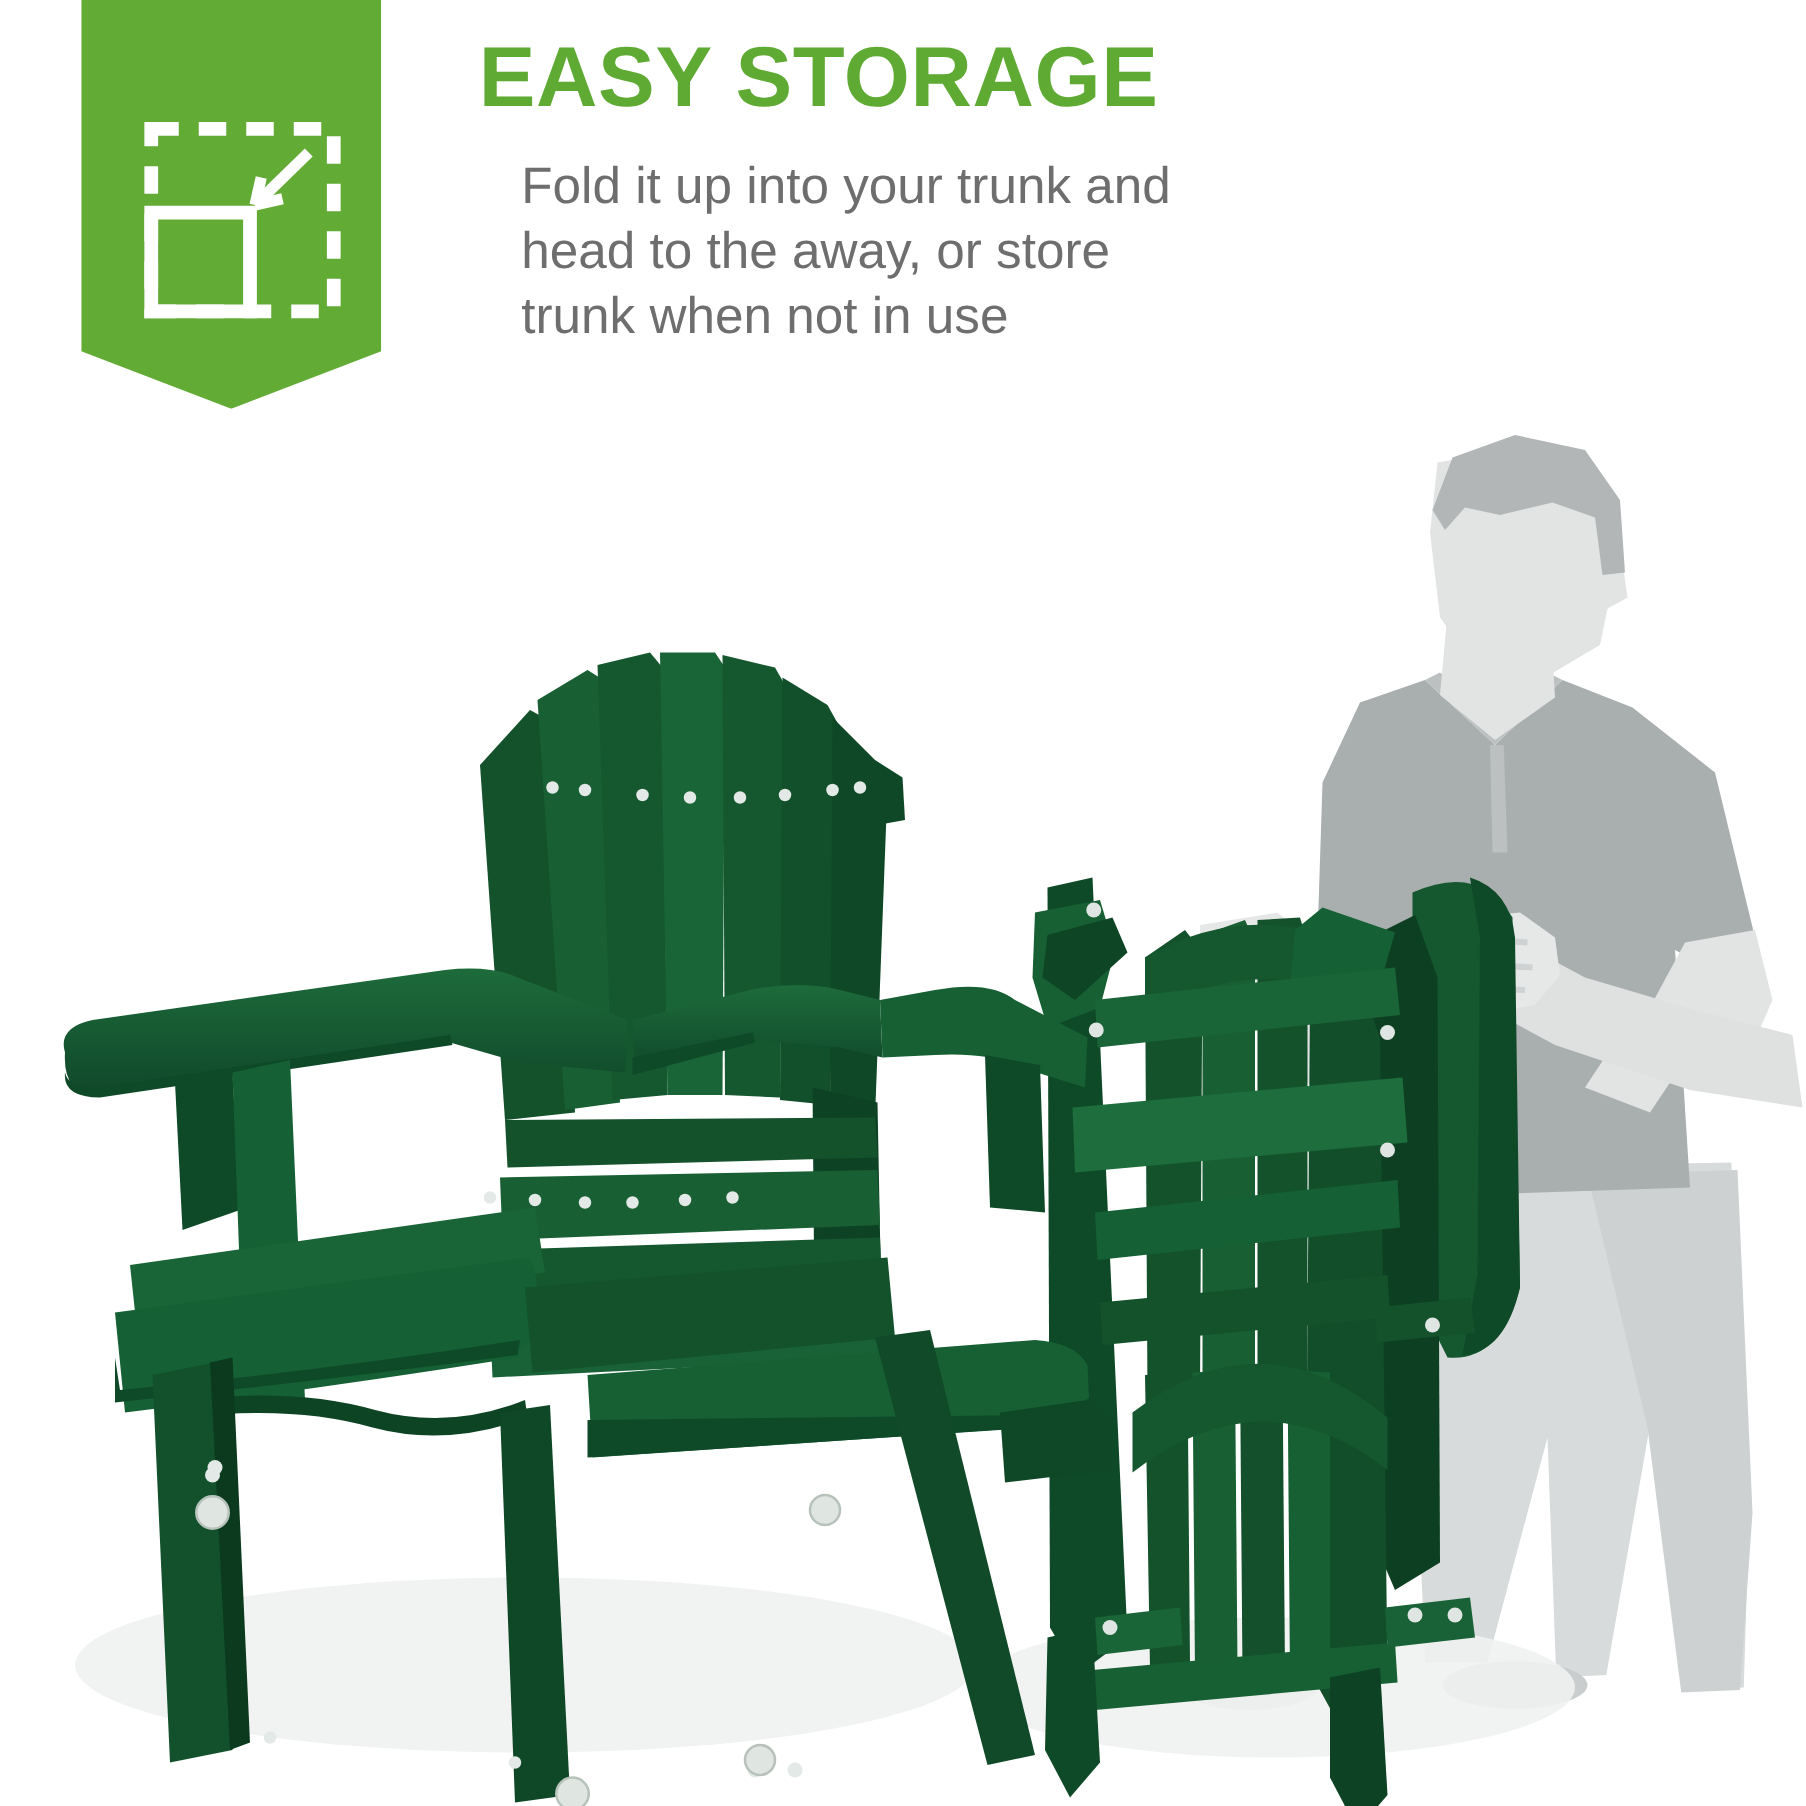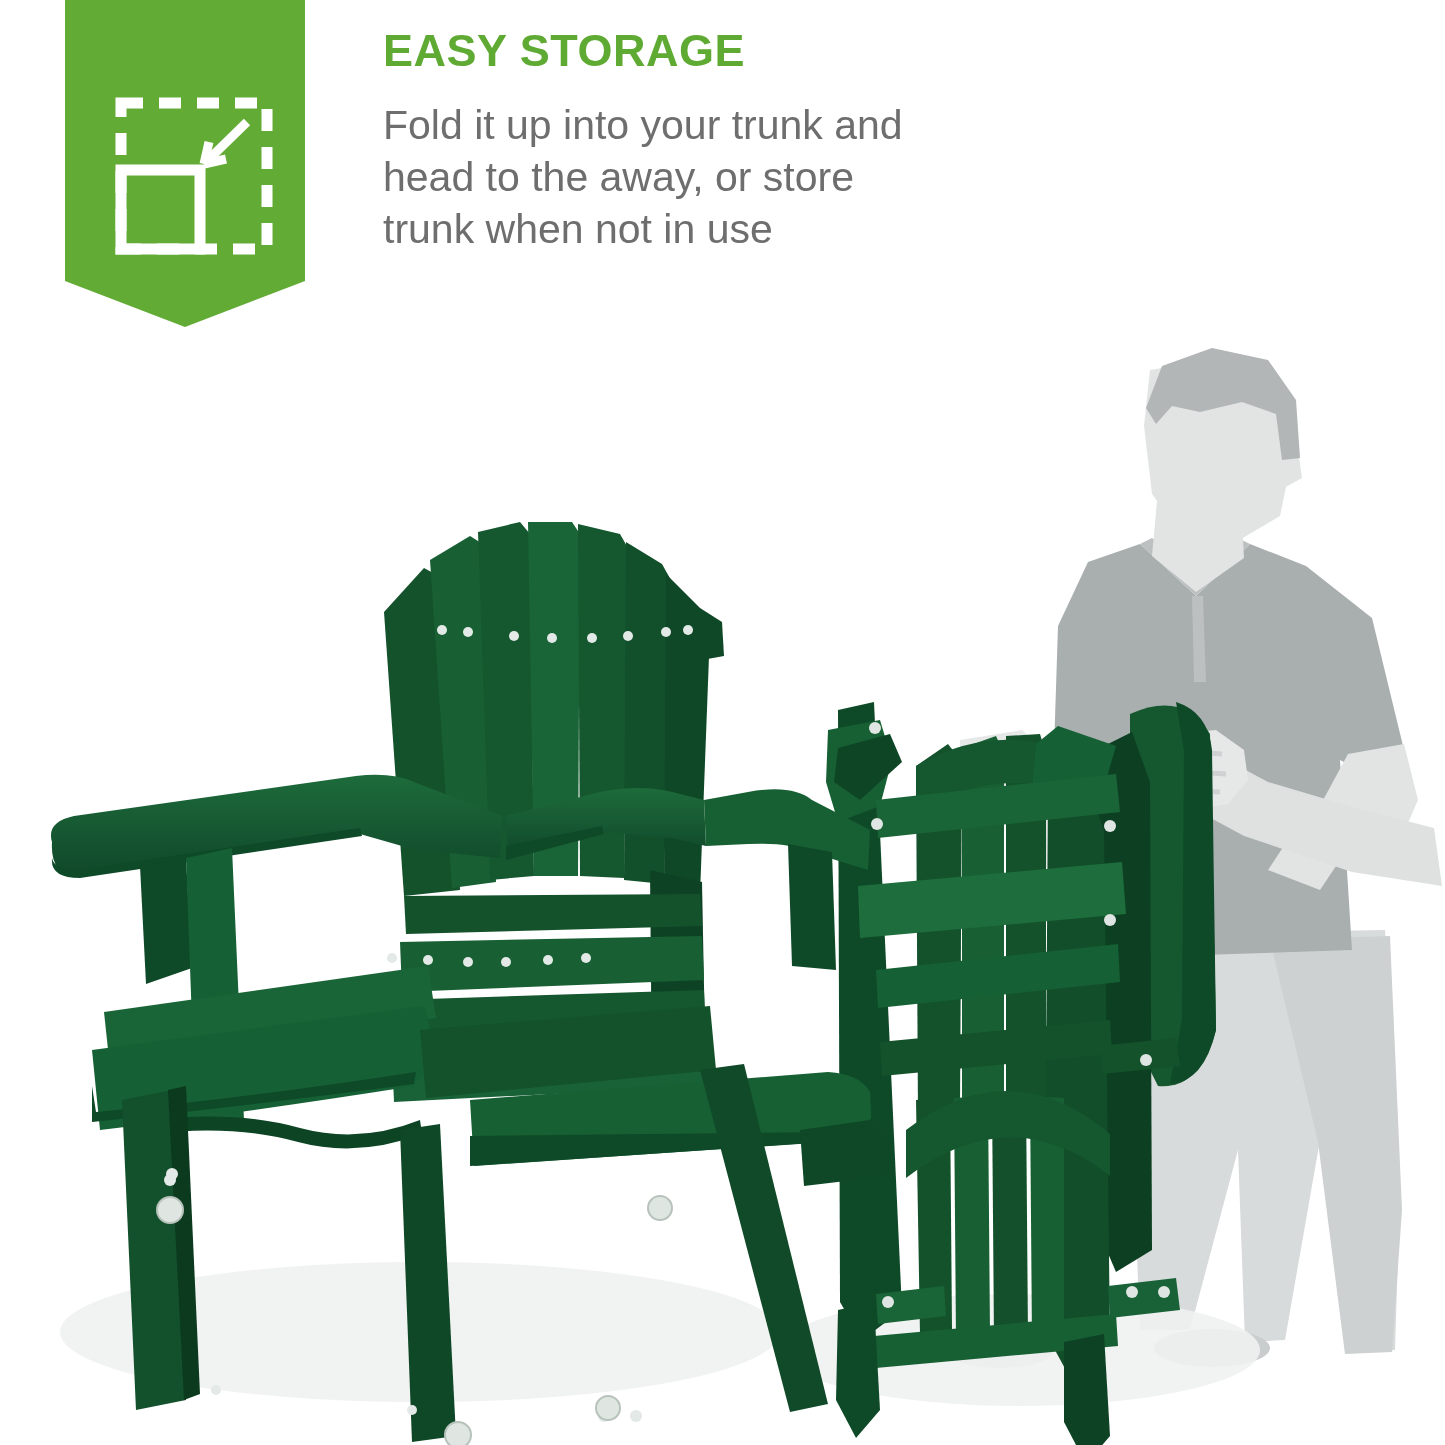--- a/index.html
+++ b/index.html
@@ -10,27 +10,27 @@
     overflow:hidden;
     position:relative;
   }
   #stage{position:absolute;inset:0;width:1445px;height:1445px;overflow:hidden;background:#fff;}
 
   
   .banner{position:absolute;left:65px;top:0;width:240px;height:327px;}
   .banner svg{display:block;}
   .header-text{position:absolute;left:383px;top:28px;width:700px;}
   .title{
-    font-size:45px;font-weight:bold;letter-spacing:0.5px;
+    font-size:68px;font-weight:bold;letter-spacing:0.5px;
     color:#5faa33;line-height:1.0;margin:0 0 26px 0;white-space:nowrap;
   }
   .subtitle{
     font-size:41px;color:#6e6e6e;line-height:1.27;margin:0;font-weight:normal;
   }
-  .subtitle .ln{display:block;}
+  .subtitle .ln{display:block;margin-left:34px;}
 
   
   .art{position:absolute;left:0;top:330px;width:1445px;height:1115px;}
   .art svg{display:block;}
 </style>
 </head>
 <body>
 
 <div id="stage">
 

